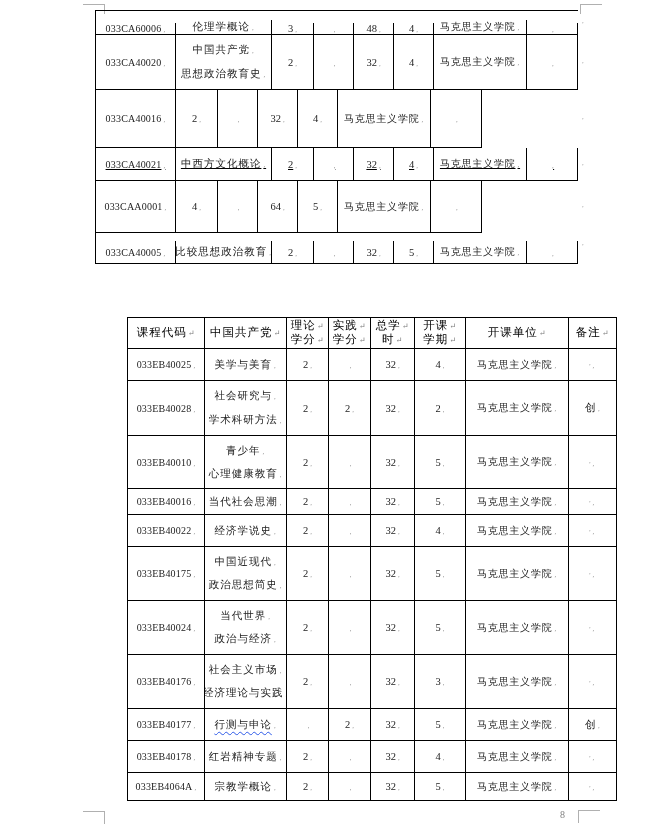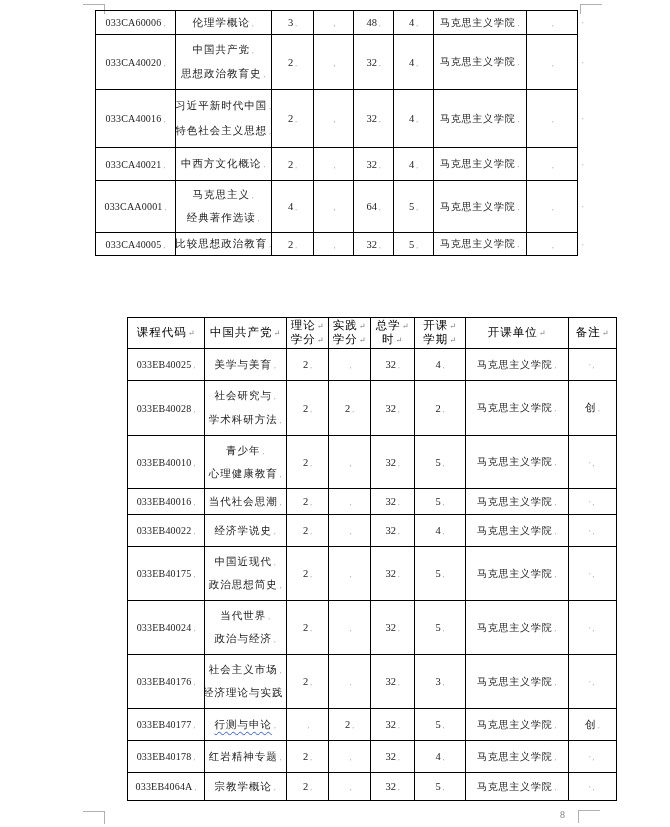--- a/index.html
+++ b/index.html
@@ -49,21 +49,21 @@
   <span class="crop" style="left:83px;top:4px;width:22px;height:1px"></span>
   <span class="crop" style="left:104px;top:4px;width:1px;height:10px"></span>
   <span class="crop" style="left:580px;top:4px;width:22px;height:1px"></span>
   <span class="crop" style="left:580px;top:4px;width:1px;height:10px"></span>
   <span class="crop" style="left:83px;top:811px;width:22px;height:1px"></span>
   <span class="crop" style="left:104px;top:811px;width:1px;height:13px"></span>
   <span class="crop" style="left:578px;top:810px;width:22px;height:1px"></span>
   <span class="crop" style="left:578px;top:810px;width:1px;height:13px"></span>
 
   <div id="table1" class="tbl" style="left: 95px; top: 10px;">
-      <div class="trow" style="height: 24px;">
+      <div class="trow" style="height: 24px; align-items: flex-end;">
         <div class="cell c-code" style="width: 80px;">
           <div class="cline"><span>033CA60006</span><span class="mk">,</span></div>
         </div>
         <div class="cell c-name" style="width: 96px;">
           <div class="cline"><span>伦理学概论</span><span class="mk">,</span></div>
         </div>
         <div class="cell c-num" style="width: 42px;">
           <div class="cline"><span>3</span><span class="mk">,</span></div>
         </div>
         <div class="cell c-num" style="width: 40px;">
@@ -106,44 +106,40 @@
           <div class="cline"><span>马克思主义学院</span><span class="mk">,</span></div>
         </div>
         <div class="cell c-note" style="width: 51px;">
           <div class="cline"><span class="mk">,</span></div>
         </div>
       </div>
       <div class="trow" style="height: 58px;">
         <div class="cell c-code" style="width: 80px;">
           <div class="cline"><span>033CA40016</span><span class="mk">,</span></div>
         </div>
-        <div class="cell c-name sp" style="width: 96px;">
-          <div class="cline"><span>习近平新时代中国</span><span class="mk">,</span></div>
-          <div class="cline"><span>特色社会主义思想</span><span class="mk">,</span></div>
-        </div>
         <div class="cell c-num" style="width: 42px;">
           <div class="cline"><span>2</span><span class="mk">,</span></div>
         </div>
         <div class="cell c-num" style="width: 40px;">
           <div class="cline"><span class="mk">,</span></div>
         </div>
         <div class="cell c-num" style="width: 40px;">
           <div class="cline"><span>32</span><span class="mk">,</span></div>
         </div>
         <div class="cell c-num" style="width: 40px;">
           <div class="cline"><span>4</span><span class="mk">,</span></div>
         </div>
         <div class="cell c-unit" style="width: 93px;">
           <div class="cline"><span>马克思主义学院</span><span class="mk">,</span></div>
         </div>
         <div class="cell c-note" style="width: 51px;">
           <div class="cline"><span class="mk">,</span></div>
         </div>
       </div>
-      <div class="trow" style="height: 33px;">
+      <div class="trow" style="height: 33px; text-decoration: underline;">
         <div class="cell c-code" style="width: 80px;">
           <div class="cline"><span>033CA40021</span><span class="mk">,</span></div>
         </div>
         <div class="cell c-name" style="width: 96px;">
           <div class="cline"><span>中西方文化概论</span><span class="mk">,</span></div>
         </div>
         <div class="cell c-num" style="width: 42px;">
           <div class="cline"><span>2</span><span class="mk">,</span></div>
         </div>
         <div class="cell c-num" style="width: 40px;">
@@ -159,44 +155,40 @@
           <div class="cline"><span>马克思主义学院</span><span class="mk">,</span></div>
         </div>
         <div class="cell c-note" style="width: 51px;">
           <div class="cline"><span class="mk">,</span></div>
         </div>
       </div>
       <div class="trow" style="height: 52px;">
         <div class="cell c-code" style="width: 80px;">
           <div class="cline"><span>033CAA0001</span><span class="mk">,</span></div>
         </div>
-        <div class="cell c-name sp" style="width: 96px;">
-          <div class="cline"><span>马克思主义</span><span class="mk">,</span></div>
-          <div class="cline"><span>经典著作选读</span><span class="mk">,</span></div>
-        </div>
         <div class="cell c-num" style="width: 42px;">
           <div class="cline"><span>4</span><span class="mk">,</span></div>
         </div>
         <div class="cell c-num" style="width: 40px;">
           <div class="cline"><span class="mk">,</span></div>
         </div>
         <div class="cell c-num" style="width: 40px;">
           <div class="cline"><span>64</span><span class="mk">,</span></div>
         </div>
         <div class="cell c-num" style="width: 40px;">
           <div class="cline"><span>5</span><span class="mk">,</span></div>
         </div>
         <div class="cell c-unit" style="width: 93px;">
           <div class="cline"><span>马克思主义学院</span><span class="mk">,</span></div>
         </div>
         <div class="cell c-note" style="width: 51px;">
           <div class="cline"><span class="mk">,</span></div>
         </div>
       </div>
-      <div class="trow" style="height: 23px;">
+      <div class="trow" style="height: 23px; margin-top: 8px;">
         <div class="cell c-code" style="width: 80px;">
           <div class="cline"><span>033CA40005</span><span class="mk">,</span></div>
         </div>
         <div class="cell c-name" style="width: 96px;">
           <div class="cline"><span>比较思想政治教育</span><span class="mk">,</span></div>
         </div>
         <div class="cell c-num" style="width: 42px;">
           <div class="cline"><span>2</span><span class="mk">,</span></div>
         </div>
         <div class="cell c-num" style="width: 40px;">

